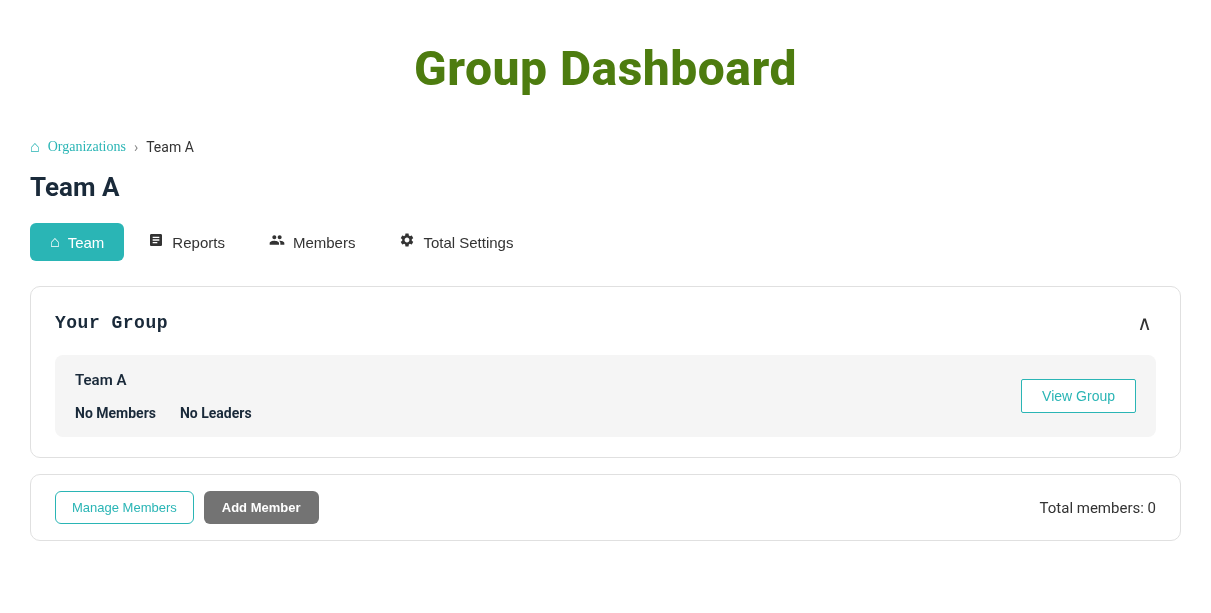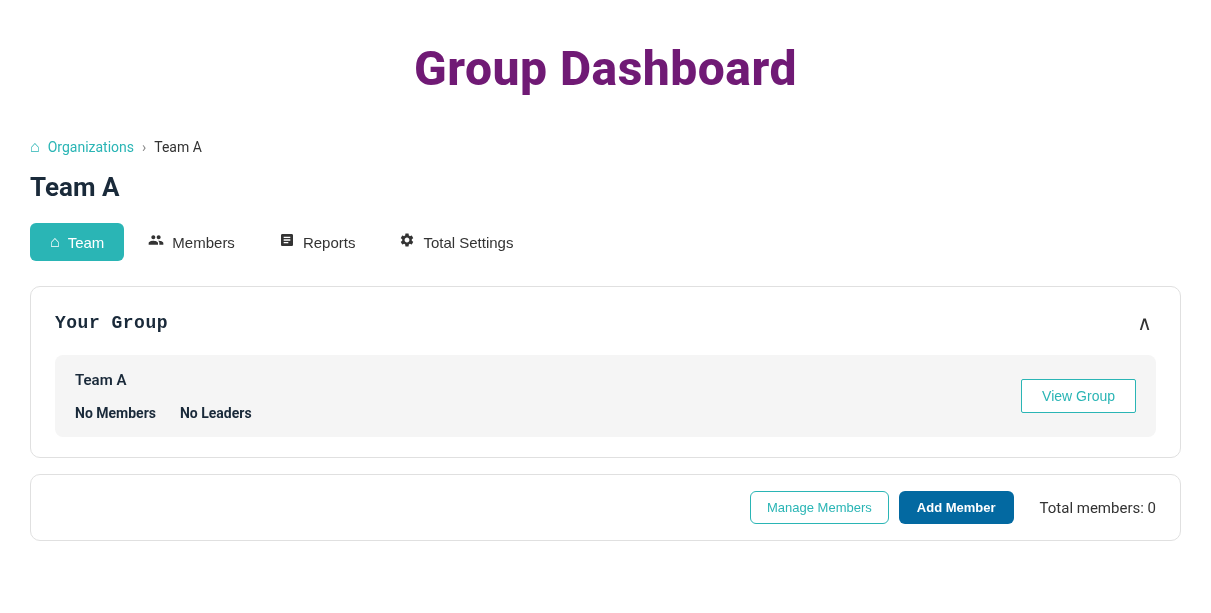--- a/index.html
+++ b/index.html
@@ -22,21 +22,21 @@
     }
 
     .page-title-section {
       text-align: center;
       margin-bottom: 40px;
     }
 
     .page-title {
       font-size: 48px;
       font-weight: 800;
-      color: #701a75;
+      color: #4d7c0f;
       letter-spacing: 0.5px;
     }
 
     .breadcrumb {
       display: flex;
       align-items: center;
       gap: 8px;
       margin-bottom: 16px;
       font-size: 14px;
     }
@@ -44,20 +44,21 @@
     .breadcrumb-home-icon {
       color: #2ab5b5;
       font-size: 16px;
     }
 
     .breadcrumb-link {
       color: #2ab5b5;
       text-decoration: none;
       font-size: 14px;
       cursor: pointer;
+      font-family: Liberation Serif, serif;
     }
 
     .breadcrumb-separator {
       color: #888;
       font-size: 14px;
     }
 
     .breadcrumb-current {
       color: #333;
       font-size: 14px;
@@ -177,44 +178,43 @@
       font-weight: 500;
       cursor: pointer;
     }
 
     .bottom-card {
       border: 1px solid #e0e0e0;
       border-radius: 10px;
       padding: 16px 24px;
       background: #fff;
       display: flex;
-      justify-content: flex-end;
-      align-items: center;
-      gap: 26px;
+      justify-content: space-between;
+      align-items: center;
     }
 
     .bottom-card-actions {
       display: flex;
       gap: 10px;
       align-items: center;
     }
 
     .manage-members-btn {
       background: #ffffff;
       border: 1.5px solid #2ab5b5;
       color: #2ab5b5;
       padding: 8px 16px;
       border-radius: 6px;
       font-size: 13px;
       font-weight: 500;
       cursor: pointer;
     }
 
     .add-member-btn {
-      background: #0369a1;
+      background: #737373;
       border: none;
       color: #ffffff;
       padding: 9px 18px;
       border-radius: 6px;
       font-size: 13px;
       font-weight: 600;
       cursor: pointer;
     }
 
     .total-members-label {
@@ -237,40 +237,40 @@
     <span class="breadcrumb-separator">›</span>
     <span class="breadcrumb-current">Team A</span>
   </div>
 
   <h2 class="group-name-heading">Team A</h2>
 
   <div class="tab-bar">
     <button class="tab-btn active">
       <span class="tab-icon">⌂</span>
       <span>Team</span>
+    </button>
+    <button class="tab-btn">
+      <span class="tab-icon">
+        <svg width="16" height="16" viewBox="0 0 24 24" fill="currentColor">
+          <path d="M19 3H5c-1.1 0-2 .9-2 2v14c0 1.1.9 2 2 2h14c1.1 0 2-.9 2-2V5c0-1.1-.9-2-2-2zm-5 14H7v-2h7v2zm3-4H7v-2h10v2zm0-4H7V7h10v2z"></path>
+        </svg>
+      </span>
+      <span>Reports</span>
     </button>
     <button class="tab-btn">
       <span class="tab-icon">
         <svg width="16" height="16" viewBox="0 0 24 24" fill="currentColor">
           <path d="M16 11c1.66 0 2.99-1.34 2.99-3S17.66 5 16 5c-1.66 0-3 1.34-3 3s1.34 3 3 3zm-8 0c1.66 0 2.99-1.34 2.99-3S9.66 5 8 5C6.34 5 5 6.34 5 8s1.34 3 3 3zm0 2c-2.33 0-7 1.17-7 3.5V19h14v-2.5c0-2.33-4.67-3.5-7-3.5zm8 0c-.29 0-.62.02-.97.05 1.16.84 1.97 1.97 1.97 3.45V19h6v-2.5c0-2.33-4.67-3.5-7-3.5z"></path>
         </svg>
       </span>
       <span>Members</span>
     </button>
     <button class="tab-btn">
       <span class="tab-icon">
         <svg width="16" height="16" viewBox="0 0 24 24" fill="currentColor">
-          <path d="M19 3H5c-1.1 0-2 .9-2 2v14c0 1.1.9 2 2 2h14c1.1 0 2-.9 2-2V5c0-1.1-.9-2-2-2zm-5 14H7v-2h7v2zm3-4H7v-2h10v2zm0-4H7V7h10v2z"></path>
-        </svg>
-      </span>
-      <span>Reports</span>
-    </button>
-    <button class="tab-btn">
-      <span class="tab-icon">
-        <svg width="16" height="16" viewBox="0 0 24 24" fill="currentColor">
           <path d="M19.14,12.94c0.04-0.3,0.06-0.61,0.06-0.94c0-0.32-0.02-0.64-0.07-0.94l2.03-1.58c0.18-0.14,0.23-0.41,0.12-0.61 l-1.92-3.32c-0.12-0.22-0.37-0.29-0.59-0.22l-2.39,0.96c-0.5-0.38-1.03-0.7-1.62-0.94L14.4,2.81c-0.04-0.24-0.24-0.41-0.48-0.41 h-3.84c-0.24,0-0.43,0.17-0.47,0.41L9.25,5.35C8.66,5.59,8.12,5.92,7.63,6.29L5.24,5.33c-0.22-0.08-0.47,0-0.59,0.22L2.74,8.87 C2.62,9.08,2.66,9.34,2.86,9.48l2.03,1.58C4.84,11.36,4.8,11.69,4.8,12s0.02,0.64,0.07,0.94l-2.03,1.58 c-0.18,0.14-0.23,0.41-0.12,0.61l1.92,3.32c0.12,0.22,0.37,0.29,0.59,0.22l2.39-0.96c0.5,0.38,1.03,0.7,1.62,0.94l0.36,2.54 c0.05,0.24,0.24,0.41,0.48,0.41h3.84c0.24,0,0.44-0.17,0.47-0.41l0.36-2.54c0.59-0.24,1.13-0.56,1.62-0.94l2.39,0.96 c0.22,0.08,0.47,0,0.59-0.22l1.92-3.32c0.12-0.22,0.07-0.47-0.12-0.61L19.14,12.94z M12,15.6c-1.98,0-3.6-1.62-3.6-3.6 s1.62-3.6,3.6-3.6s3.6,1.62,3.6,3.6S13.98,15.6,12,15.6z"></path>
         </svg>
       </span>
       <span>Total Settings</span>
     </button>
   </div>
 
   <div class="card">
     <div class="card-header">
       <span class="card-title">Your Group</span>

